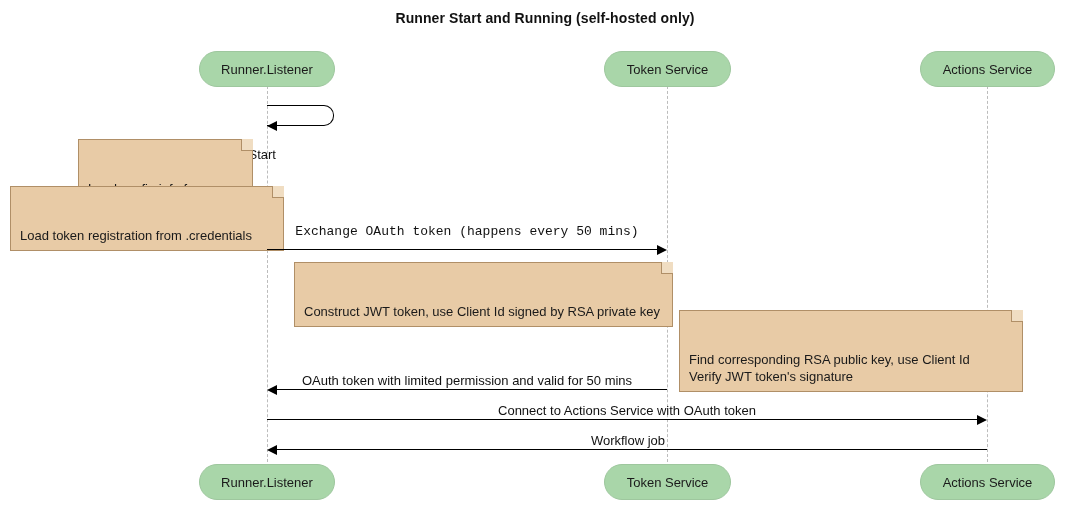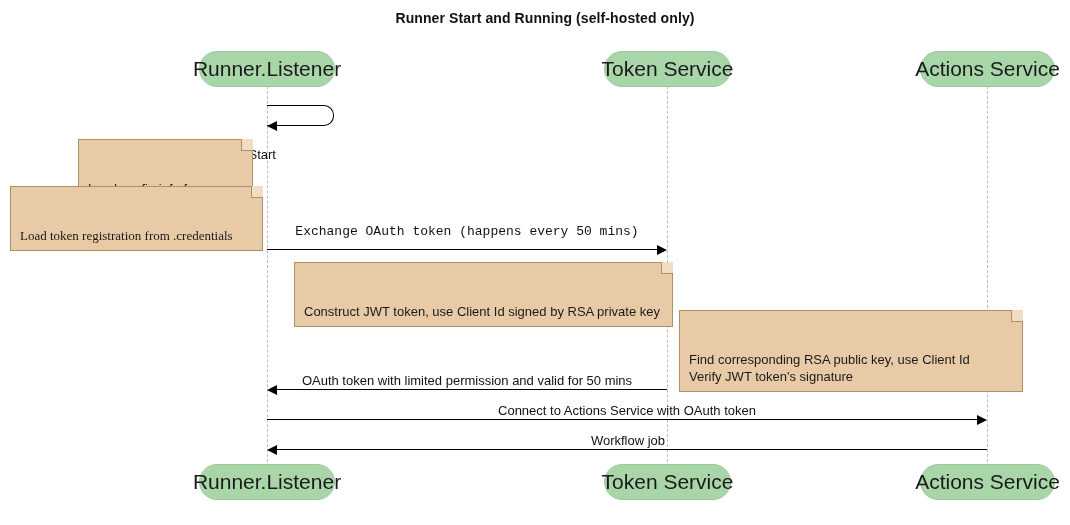--- a/index.html
+++ b/index.html
@@ -38,21 +38,21 @@
   }
   .participant {
     position: absolute;
     height: 36px;
     border-radius: 18px;
     background: #a9d6a9;
     border: 1px solid #9ec79e;
     display: flex;
     align-items: center;
     justify-content: center;
-    font-size: 21px;
+    font-size: 13px;
     color: #1a1a1a;
     box-sizing: border-box;
     white-space: nowrap;
   }
   .note {
     position: absolute;
     background: #e8cba6;
     border: 1px solid #b08f67;
     box-sizing: border-box;
     padding: 6px 9px;
@@ -126,21 +126,21 @@
 
   <div class="msg-label" style="left:236px; top:103px; width:40px; text-align:right;margin-top:44px;">Start</div>
   <div class="self-loop" style="left:267px; top:105px; width:67px; height:21px;"></div>
   <div class="arrow-head left" style="left:267px; top:121px;"></div>
 
   <div class="note" style="left:78px; top:139px; width:175px;">
     <span class="fold"></span>
     <span>Load config info from .runner</span>
   </div>
 
-  <div class="note" style="left:10px; top:186px; width:253px;font-family:Liberation Serif, serif;">
+  <div class="note" style="left:10px; top:186px; width:274px;">
     <span class="fold"></span>
     <span>Load token registration from .credentials</span>
   </div>
 
   <div class="msg-label" style="left:267px; top:224px; width:400px;font-family:Liberation Mono, monospace;">Exchange OAuth token (happens every 50 mins)</div>
   <div class="msg-line" style="left:267px; top:249px; width:392px;"></div>
   <div class="arrow-head right" style="left:657px; top:245px;"></div>
 
   <div class="note" style="left:294px; top:262px; width:379px;">
     <span class="fold"></span>

